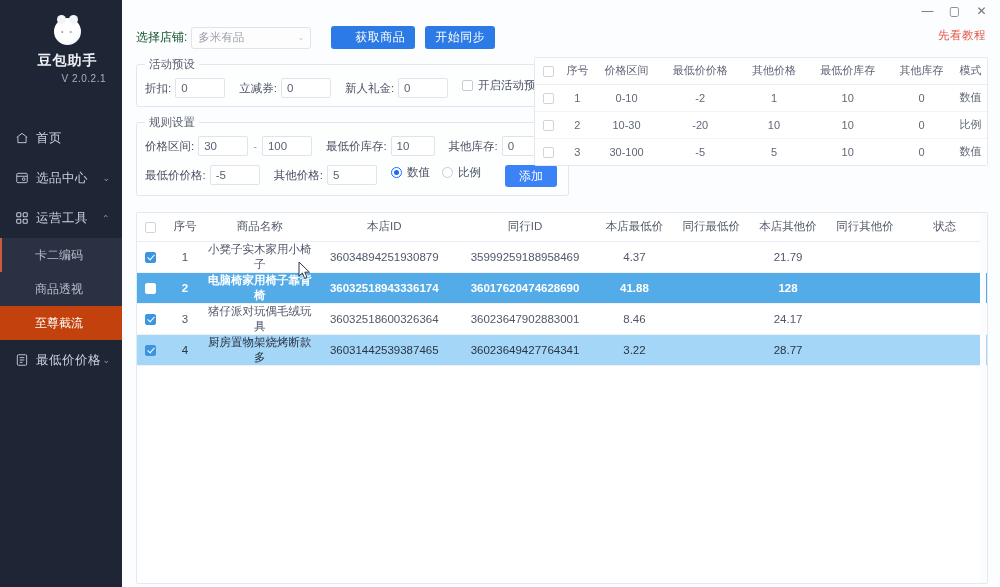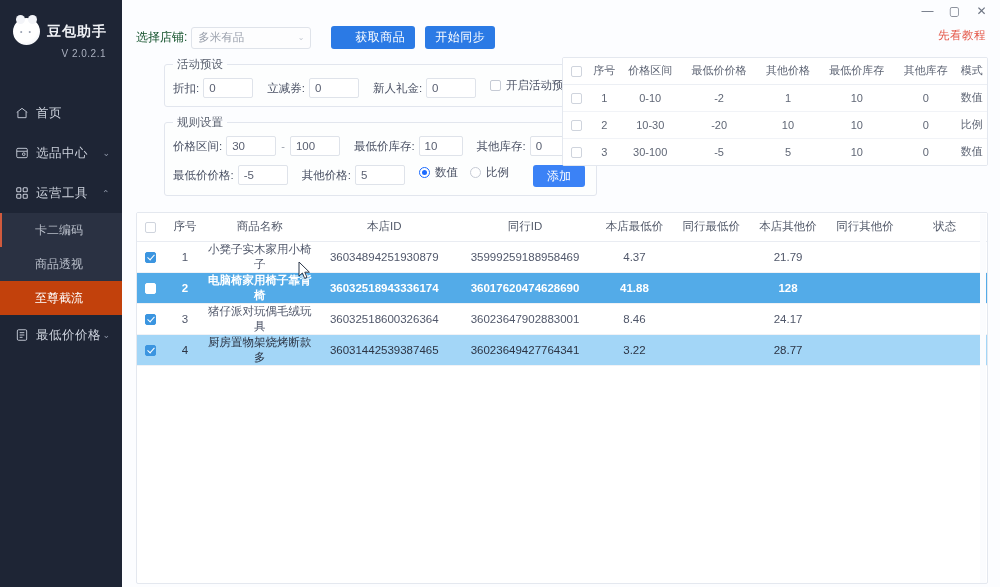--- a/index.html
+++ b/index.html
@@ -13,21 +13,21 @@
   .app { position: relative; width: 1000px; height: 587px; display: flex; background:#fbfcfe; }
 
   
   .sidebar {
     width: 122px; height: 587px;
     background: #1e2535;
     flex: 0 0 122px;
     position: relative;
     color: #c7ccd8;
   }
-  .logo-row { display:flex; align-items:center; gap:7px; padding:18px 0 0 13px; }
+  .logo-row { display:flex; align-items:center; gap:7px; padding:18px 0 0 13px;flex-direction:column; }
   .logo-mark {
     width:27px; height:27px; border-radius:50%;
     background: radial-gradient(circle at 38% 32%, #ffffff 60%, #e6e9f0 100%);
     position:relative; flex:0 0 27px;
   }
   .logo-mark::before, .logo-mark::after {
     content:""; position:absolute; top:-3px; width:9px; height:9px;
     border-radius:50%; background:#f3f4f8;
   }
   .logo-mark::before { left:3px; }
@@ -94,21 +94,21 @@
   }
   .btn-primary + .btn-primary { margin-left:10px; }
   .toolbar .btn-primary:first-of-type { margin-left:20px;padding-left:24px; }
 
   .tutorial-link {
     position:absolute; right:14px; top:28px; color:#e4584a;
     font-size:11.5px; cursor:pointer; letter-spacing:0.5px;
   }
 
   
-  .panels { display:flex; padding:8px 12px 0 14px; gap:10px; align-items:flex-start;margin-left:28px; }
+  .panels { display:flex; padding:8px 12px 0 14px; gap:10px; align-items:flex-start; }
   .left-panels { width:388px; flex:0 0 388px; }
 
   fieldset.box {
     border:1px solid #e2e6ee; border-radius:3px; padding:6px 8px 8px 8px;
     margin-bottom:8px; background:#fdfefe;
   }
   fieldset.box legend { font-size:11.5px; color:#59606f; padding:0 4px; }
 
   .field-row { display:flex; align-items:flex-start; gap:0; flex-wrap:nowrap; }
   .field-row + .field-row { margin-top:9px; }

